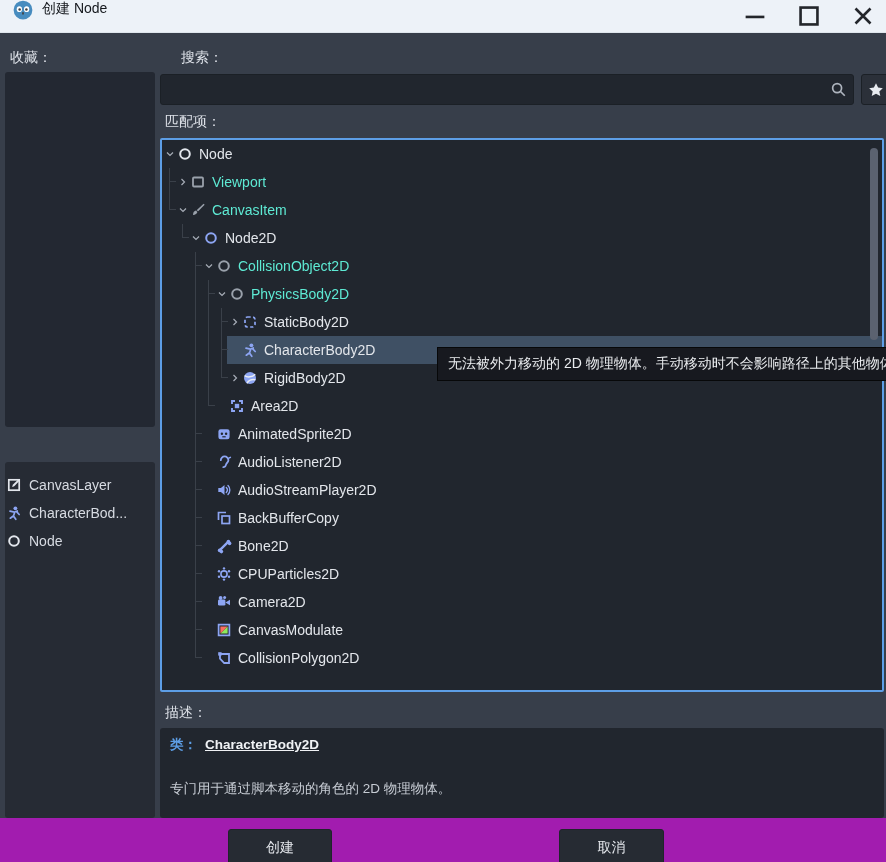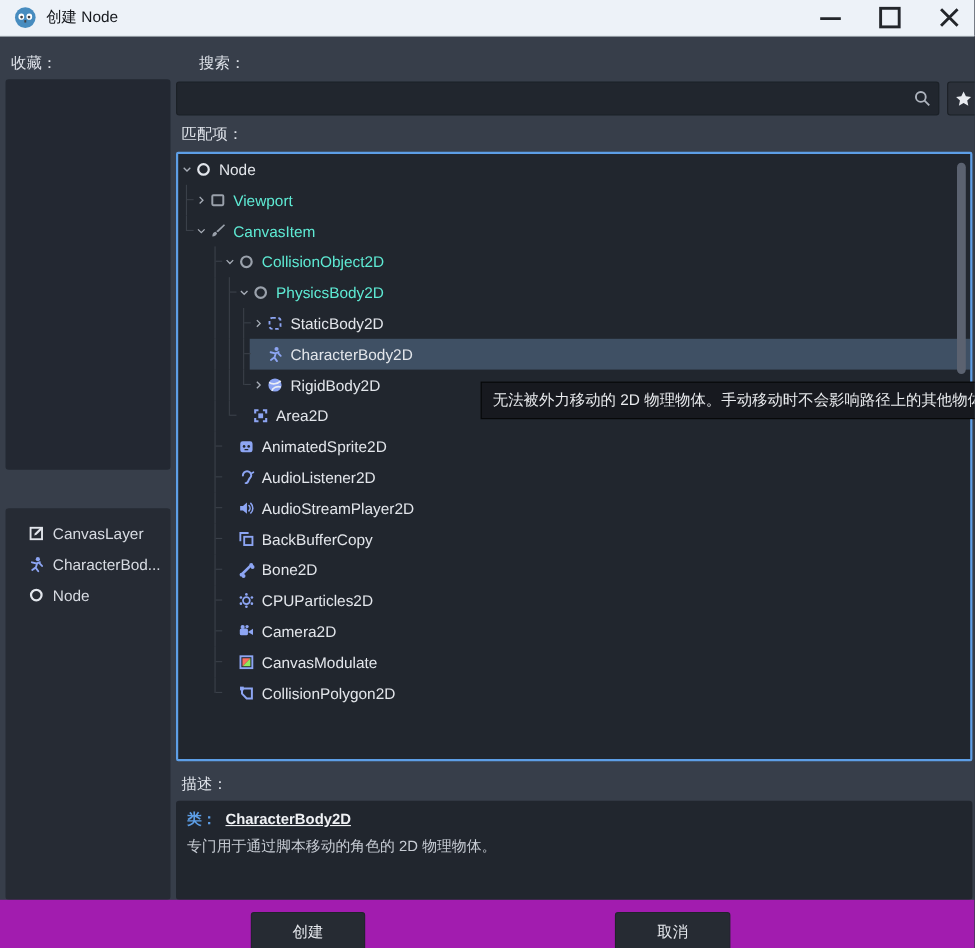--- a/index.html
+++ b/index.html
@@ -2,35 +2,35 @@
 <html><head>
 <meta charset="utf-8">
 <style>
   * { margin:0; padding:0; box-sizing:border-box; }
   html,body { width:886px; height:862px; overflow:hidden; background:#373e4a;
     font-family:"Liberation Sans","DejaVu Sans",sans-serif; }
   body { position:relative; }
 
   
   .titlebar { position:absolute; left:0; top:0; width:886px; height:33px;
-    background:#edf2f8; display:flex; align-items:center; border-bottom:1px solid #dfe6ec; }
+    background:#edf2f8; display:flex; border-bottom:1px solid #dfe6ec; }
   .titlebar .app-icon { width:20px; height:20px; margin-left:13px; }
   .titlebar .title { margin-left:9px; font-size:14px; color:#15181d; }
   .win-controls { margin-left:auto; display:flex; align-items:center; gap:24px; padding-right:8px; }
   .win-btn { width:30px; height:30px; display:flex; align-items:center; justify-content:center;
     background:transparent; border:none; cursor:default; }
 
   
   .lbl { position:absolute; font-size:14px; color:#dde1e8; white-space:nowrap; }
   .panel { position:absolute; border-radius:3px; }
 
   
   #favorites-panel { left:5px; top:72px; width:150px; height:355px; background:#232832; }
   #recent-panel { left:5px; top:462px; width:150px; height:356px; background:#262b34; padding-top:9px; }
-  .side-item { height:28px; display:flex; align-items:center; padding-left:20px;
+  .side-item { height:28px; display:flex; align-items:center; padding-left:1px;
     font-size:14px; color:#d7dbe2; white-space:nowrap; overflow:hidden; }
   .side-item .ic { width:16px; height:16px; margin-right:7px; flex:0 0 16px; }
 
   
   #search-input { position:absolute; left:160px; top:74px; width:694px; height:31px;
     background:#21262e; border:1px solid #1b2026; border-radius:3px; color:#e4e8ee;
     font-size:14px; padding:0 30px 0 8px; outline:none; }
   #search-icon { position:absolute; left:830px; top:81px; width:17px; height:17px; }
   #star-button { position:absolute; left:861px; top:74px; width:30px; height:31px;
     background:#2b3039; border:1px solid #1b2026; border-radius:3px;
@@ -62,21 +62,21 @@
   #tooltip { position:absolute; left:437px; top:347px; height:34px; width:470px;
     background:#17191f; border:1px solid #070809; display:flex; align-items:center;
     padding:0 10px; font-size:14px; color:#e9ebee; white-space:nowrap; z-index:5; }
 
   
   #desc-panel { left:160px; top:728px; width:724px; height:90px; background:#21262e;
     padding:8px 10px; }
   .class-line { font-size:13.5px; display:flex; align-items:baseline; }
   .class-line .k { color:#5d9ee6; font-weight:bold; margin-right:8px; }
   .class-line .v { color:#f0f2f5; font-weight:bold; text-decoration:underline; }
-  .desc-text { margin-top:7px; font-size:13.5px; color:#c6cbd3; }
+  .desc-text { margin-top:26px; font-size:13.5px; color:#c6cbd3; }
 
   
   #bottom-bar { position:absolute; left:0; top:818px; width:886px; height:44px; background:#a21caf; }
   .dlg-btn { position:absolute; top:11px; height:38px; background:#262b33;
     border:1px solid #1f242b; border-radius:3px; color:#e4e7ec; font-size:14px;
     font-family:inherit; }
   #create-button { left:228px; width:104px; }
   #cancel-button { left:559px; width:105px; }
 </style>
 </head>
@@ -191,20 +191,35 @@
           </span>
           <span class="node-ic"><svg viewBox="0 0 16 16" width="100%" height="100%">
               <path d="M13.6 1.8l1 1-6.4 6.4-1.6-1z" fill="#9aa1ab"></path>
     <path d="M6 8.6c-1.8.2-2.9 1.6-3 4.4 2.6-.2 3.8-1.3 4.4-3z" fill="#9aa1ab"></path>
             </svg></span>
           <span class="row-label grayed">CanvasItem</span>
         </span>
       </div>
       <div class="tree-row">
         <span class="guide none"></span>
+        <span class="guide half stub"></span>
+        <span class="row-inner">
+          <span class="chev">
+            <svg viewBox="0 0 16 16" width="100%" height="100%">
+              <path d="M4 6l4 4 4-4" fill="none" stroke="#a7adb7" stroke-width="1.6"></path>
+            </svg>
+          </span>
+          <span class="node-ic"><svg viewBox="0 0 16 16" width="100%" height="100%">
+              <circle cx="8" cy="8" r="4.8" fill="none" stroke="#8da5f3" stroke-width="2"></circle>
+            </svg></span>
+          <span class="row-label">Node2D</span>
+        </span>
+      </div>
+      <div class="tree-row">
+        <span class="guide none"></span>
         <span class="guide none"></span>
         <span class="guide full stub"></span>
         <span class="row-inner">
           <span class="chev">
             <svg viewBox="0 0 16 16" width="100%" height="100%">
               <path d="M4 6l4 4 4-4" fill="none" stroke="#a7adb7" stroke-width="1.6"></path>
             </svg>
           </span>
           <span class="node-ic"><svg viewBox="0 0 16 16" width="100%" height="100%">
               <circle cx="8" cy="8" r="4.8" fill="none" stroke="#9aa1ab" stroke-width="2"></circle>

